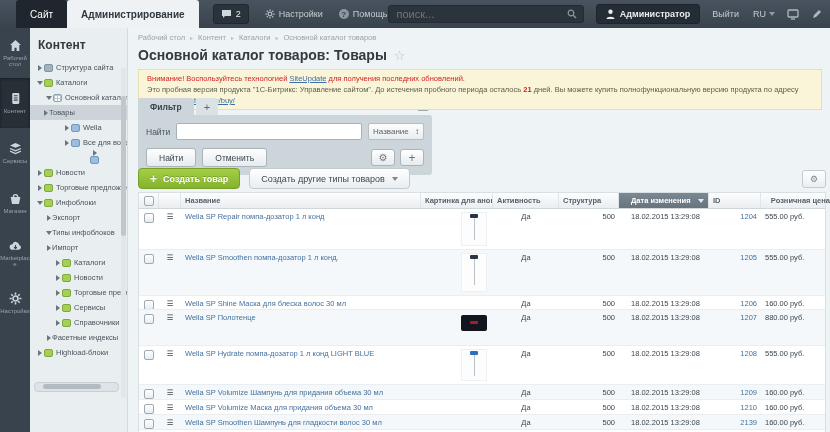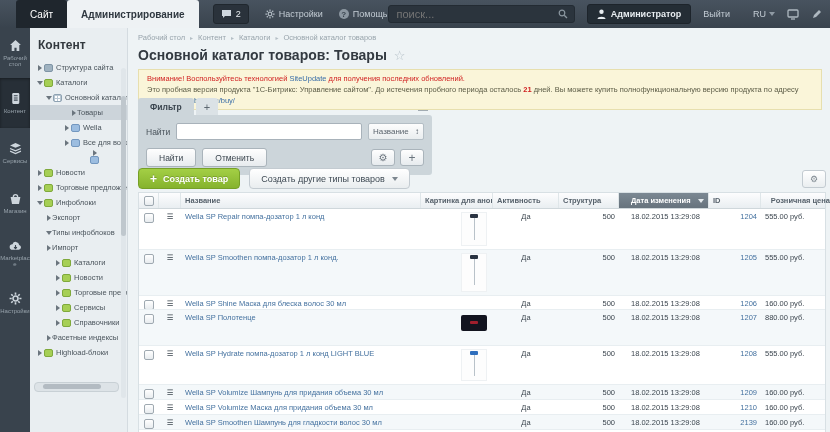--- a/index.html
+++ b/index.html
@@ -20,21 +20,21 @@
   .qmark{width:10px;height:10px;border-radius:50%;background:#8c97a1;color:#39434d;font-size:8px;font-weight:bold;
          display:flex;align-items:center;justify-content:center;}
   .tb-spacer{flex:1;}
   .search-box{width:200px;height:16px;background:#2b343d;border:1px solid #232b33;border-radius:3px;
               display:flex;align-items:center;padding:0 6px;}
   .search-box input{flex:1;background:transparent;border:0;outline:0;color:#9aa6b0;font-size:11px;font-family:inherit;}
   .user-btn{margin-left:12px;height:18px;background:#242d35;border:1px solid #1d242b;border-radius:3px;
             display:flex;align-items:center;padding:0 9px;color:#e8edf1;font-size:9px;font-weight:bold;cursor:pointer;}
   .user-btn svg{margin-right:5px;}
   .logout{margin-left:12px;color:#c3ccd4;font-size:9px;cursor:pointer;}
-  .lang{margin-left:23px;color:#c3ccd4;font-size:9px;display:flex;align-items:center;cursor:pointer;}
+  .lang{margin-left:14px;color:#c3ccd4;font-size:9px;display:flex;align-items:center;cursor:pointer;}
   .caret{width:0;height:0;border-left:3px solid transparent;border-right:3px solid transparent;
          border-top:4px solid #8f9aa4;margin-left:3px;}
   .tb-icon{margin-left:12px;cursor:pointer;display:flex;}
   .tb-icon:last-child{margin-right:8px;}
   
   .rail{position:absolute;left:0;top:28px;width:30px;height:404px;background:#39434d;}
   .rail-item{height:50px;display:flex;flex-direction:column;align-items:center;justify-content:center;cursor:pointer;}
   .rail-item.active{background:#272f37;box-shadow:inset 0 1px 3px rgba(0,0,0,.4);}
   .rail-item .lbl{font-size:6px;color:#97a2ab;margin-top:3px;text-align:center;line-height:6.5px;max-width:30px;
                   word-wrap:break-word;}
@@ -63,21 +63,21 @@
   
   .main{position:absolute;left:128px;top:28px;width:702px;height:404px;background:#eef3f5;overflow:hidden;}
   .crumbs{display:flex;align-items:center;font-size:7.5px;color:#98a4ac;padding:5px 0 0 10px;}
   .crumbs span.sep{margin:0 5px;font-size:6px;color:#b5bfc6;}
   .crumbs .crumb{cursor:pointer;}
   .page-title{font-size:14px;font-weight:bold;color:#333a41;padding:5px 0 6px 10px;display:flex;align-items:center;}
   .star{color:#b7c2ca;font-size:13px;margin-left:7px;font-weight:normal;cursor:pointer;}
   .notice{margin:0 8px 7px 10px;background:#faf5d9;border:1px solid #e7dfae;padding:3px 8px;font-size:7.5px;line-height:11px;}
   .notice .l1{color:#d01f1f;}
   .notice .l2{color:#5c5c46;}
-  .notice a{color:#3a6ea8;cursor:pointer;}
+  .notice a{color:#3a6ea8;text-decoration:underline;cursor:pointer;}
   .notice b.days{color:#d01f1f;}
   
   .filter{position:absolute;left:10px;top:70px;width:294px;}
   .ftabs{display:flex;align-items:flex-end;height:17px;}
   .ftab{background:#ccd5da;border-radius:3px 3px 0 0;padding:0 12px;height:17px;display:flex;align-items:center;
         font-size:8.5px;font-weight:bold;color:#39444e;cursor:pointer;}
   .ftab.plus{background:#dbe2e6;margin-left:2px;padding:0 8px;color:#5d6871;font-weight:normal;font-size:11px;}
   .fmin{margin-left:auto;color:#8b969e;font-size:10px;cursor:pointer;padding-right:4px;}
   .fbody{background:#ccd5da;border-radius:0 3px 3px 3px;padding:8px 8px 8px 8px;}
   .frow{display:flex;align-items:center;}
@@ -253,21 +253,21 @@
       <div class="titem" style="padding-left: 6px;">
         <span class="arr d"></span>
         <span class="tic green"></span>
         <span>Каталоги</span>
       </div>
       <div class="titem" style="padding-left: 15px;">
         <span class="arr d"></span>
         <span class="tic table"></span>
         <span>Основной каталог това</span>
       </div>
-      <div class="titem sel" style="padding-left: 40px;">
+      <div class="titem sel" style="padding-left: 12px;">
         <span class="arr r"></span>
         <span>Товары</span>
       </div>
       <div class="titem" style="padding-left: 33px;">
         <span class="arr r"></span>
         <span class="tic blue"></span>
         <span>Wella</span>
       </div>
       <div class="titem" style="padding-left: 33px;">
         <span class="arr r"></span>

